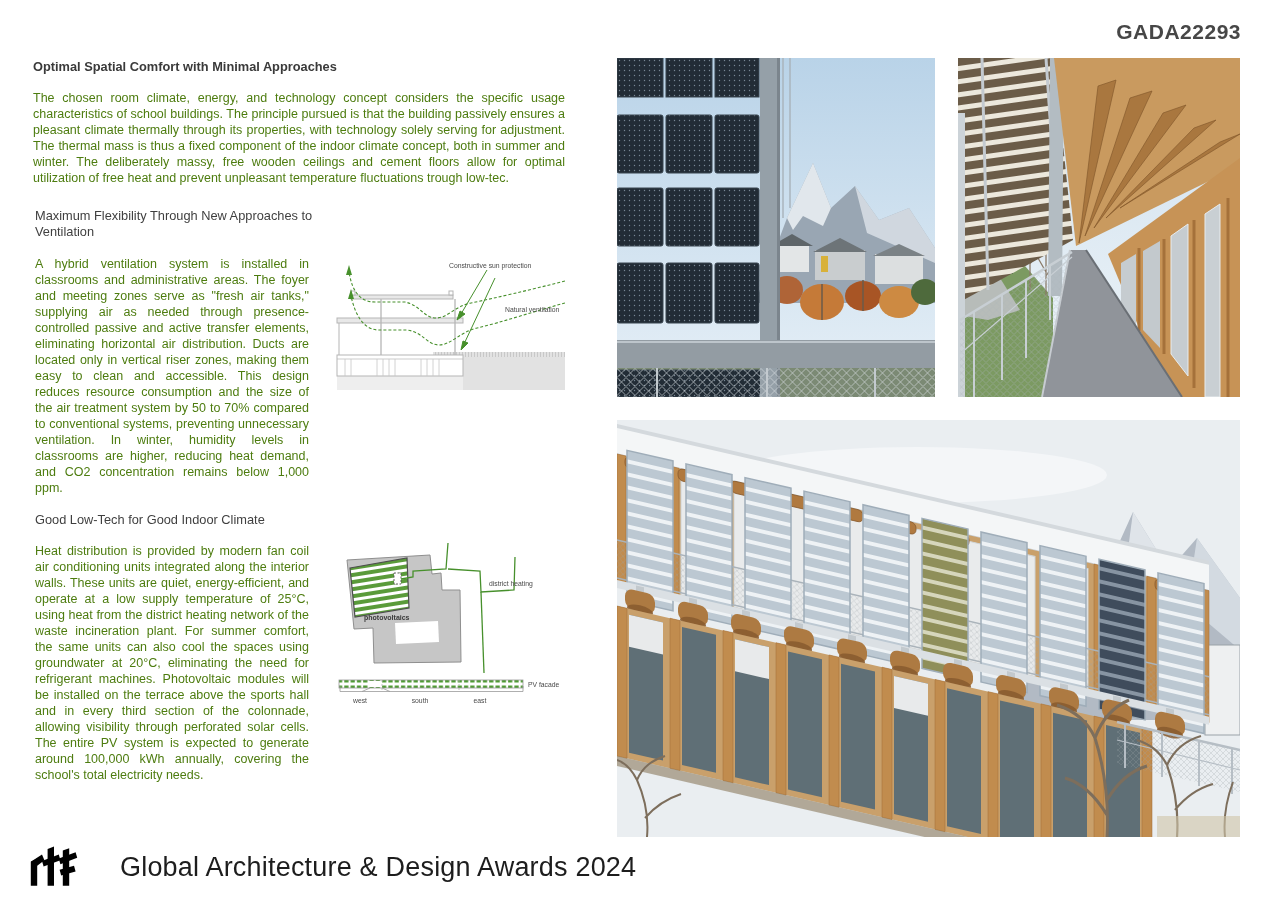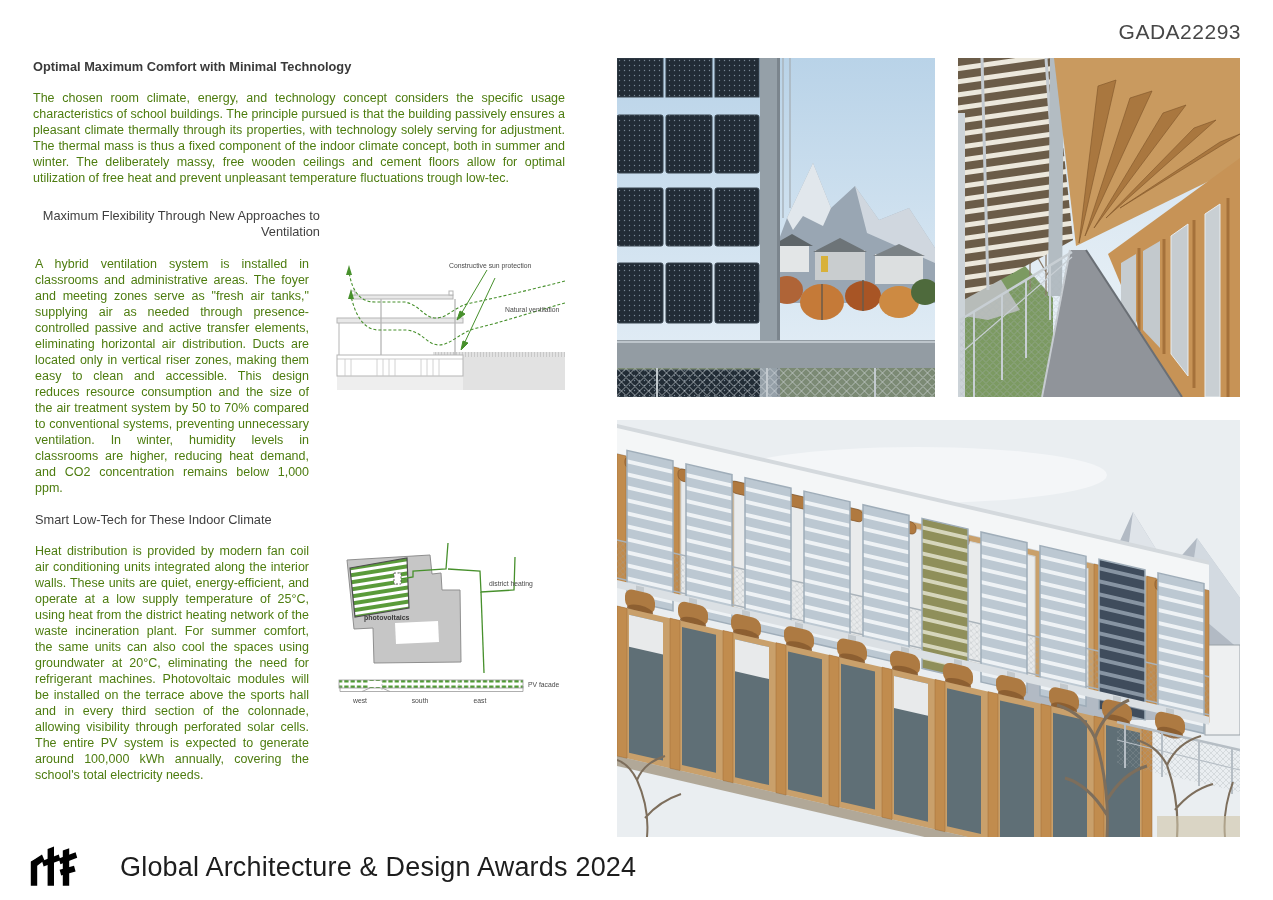--- a/index.html
+++ b/index.html
@@ -2,40 +2,40 @@
 <html><head>
 <meta charset="utf-8">
 <style>
   html,body{margin:0;padding:0;}
   body{
     width:1273px;height:900px;background:#ffffff;position:relative;
     font-family:"Liberation Sans", sans-serif;color:#3f3f3f;overflow:hidden;
   }
   .abs{position:absolute;}
   .gada{
-    right:32px;top:20px;font-size:21px;font-weight:normal;color:#474747;letter-spacing:.5px;
+    right:32px;top:20px;font-size:21px;font-weight:bold;color:#474747;letter-spacing:.5px;
   }
   .h-bold{font-size:12.8px;font-weight:bold;color:#3a3a3a;line-height:16px;}
   .h-reg{font-size:12.8px;font-weight:normal;color:#3f3f3f;line-height:16px;}
   .body-txt{font-size:12.5px;line-height:16px;text-align:justify;color:#4d7c0f;}
   .footer-title{font-size:27px;color:#1d1d1d;line-height:42px;letter-spacing:.2px;margin-left:40px;}
   svg{display:block;}
   svg text{font-family:"Liberation Sans", sans-serif;}
   .dlabel{font-size:6.8px;fill:#4a4a4a;}
   .dlabel-b{font-size:7px;fill:#3a3a3a;font-weight:bold;}
 </style>
 </head>
 <body>
 
 <div class="abs gada">GADA22293</div>
 
-<div class="abs h-bold" style="left:33px;top:59px;width:540px;">Optimal Maximum Comfort with Minimal Technology</div>
+<div class="abs h-bold" style="left:33px;top:59px;width:540px;">Optimal Spatial Comfort with Minimal Approaches</div>
 <div class="abs body-txt" style="left:33px;top:90px;width:532px;">The chosen room climate, energy, and technology concept considers the specific usage characteristics of school buildings. The principle pursued is that the building passively ensures a pleasant climate thermally through its properties, with technology solely serving for adjustment. The thermal mass is thus a fixed component of the indoor climate concept, both in summer and winter. The deliberately massy, free wooden ceilings and cement floors allow for optimal utilization of free heat and prevent unpleasant temperature fluctuations trough low-tec.</div>
 
-<div class="abs h-reg" style="left:35px;top:208px;width:285px;text-align:right;">Maximum Flexibility Through New Approaches to Ventilation</div>
+<div class="abs h-reg" style="left:35px;top:208px;width:285px;">Maximum Flexibility Through New Approaches to Ventilation</div>
 <div class="abs body-txt" style="left:35px;top:256px;width:274px;height:246px;overflow:hidden;">A hybrid ventilation system is installed in classrooms and administrative areas. The foyer and meeting zones serve as "fresh air tanks," supplying air as needed through presence-controlled passive and active transfer elements, eliminating horizontal air distribution. Ducts are located only in vertical riser zones, making them easy to clean and accessible. This design reduces resource consumption and the size of the air treatment system by 50 to 70% compared to conventional systems, preventing unnecessary ventilation. In winter, humidity levels in classrooms are higher, reducing heat demand, and CO2 concentration remains below 1,000 ppm.</div>
 
 <svg class="abs" style="left:335px;top:248px;" width="230" height="142" viewBox="0 0 230 142">
   <defs>
     <pattern id="tickPat" width="3" height="5" patternUnits="userSpaceOnUse">
       <line x1="1.5" y1="0" x2="1.5" y2="5" stroke="#bdbdbd" stroke-width="0.7"></line>
     </pattern>
   </defs>
 
   <rect x="98" y="104" width="132" height="38" fill="#e2e2e2"></rect>
@@ -78,21 +78,21 @@
   <g stroke="#47902c" stroke-width="1" fill="#47902c">
     <line x1="152" y1="22" x2="126" y2="66"></line>
     <polygon points="122,72 130,66 125,63"></polygon>
     <line x1="160" y1="30" x2="129" y2="96"></line>
     <polygon points="126,102 133,95 128,93"></polygon>
   </g>
   <text x="114" y="20" class="dlabel">Constructive sun protection</text>
   <text x="170" y="64" class="dlabel">Natural ventilation</text>
 </svg>
 
-<div class="abs h-reg" style="left:35px;top:512px;width:285px;">Smart Low-Tech for These Indoor Climate</div>
+<div class="abs h-reg" style="left:35px;top:512px;width:285px;">Good Low-Tech for Good Indoor Climate</div>
 <div class="abs body-txt" style="left:35px;top:543px;width:274px;height:262px;overflow:hidden;">Heat distribution is provided by modern fan coil air conditioning units integrated along the interior walls. These units are quiet, energy-efficient, and operate at a low supply temperature of 25°C, using heat from the district heating network of the waste incineration plant. For summer comfort, the same units can also cool the spaces using groundwater at 20°C, eliminating the need for refrigerant machines. Photovoltaic modules will be installed on the terrace above the sports hall and in every third section of the colonnade, allowing visibility through perforated solar cells. The entire PV system is expected to generate around 100,000 kWh annually, covering the school's total electricity needs.</div>
 
 <svg class="abs" style="left:337px;top:540px;" width="230" height="172" viewBox="0 0 230 172">
   <defs>
     <pattern id="pvGreenStripes" width="8" height="7" patternUnits="userSpaceOnUse" patternTransform="rotate(-9)">
       <rect width="8" height="4" fill="#5a9b3a"></rect>
         <rect y="4" width="8" height="3" fill="#ffffff"></rect>
     </pattern>
     <pattern id="sqPat" width="6.3" height="8" patternUnits="userSpaceOnUse">
       <rect x="1" y="1.5" width="4.2" height="5" fill="#4f9a34"></rect>

